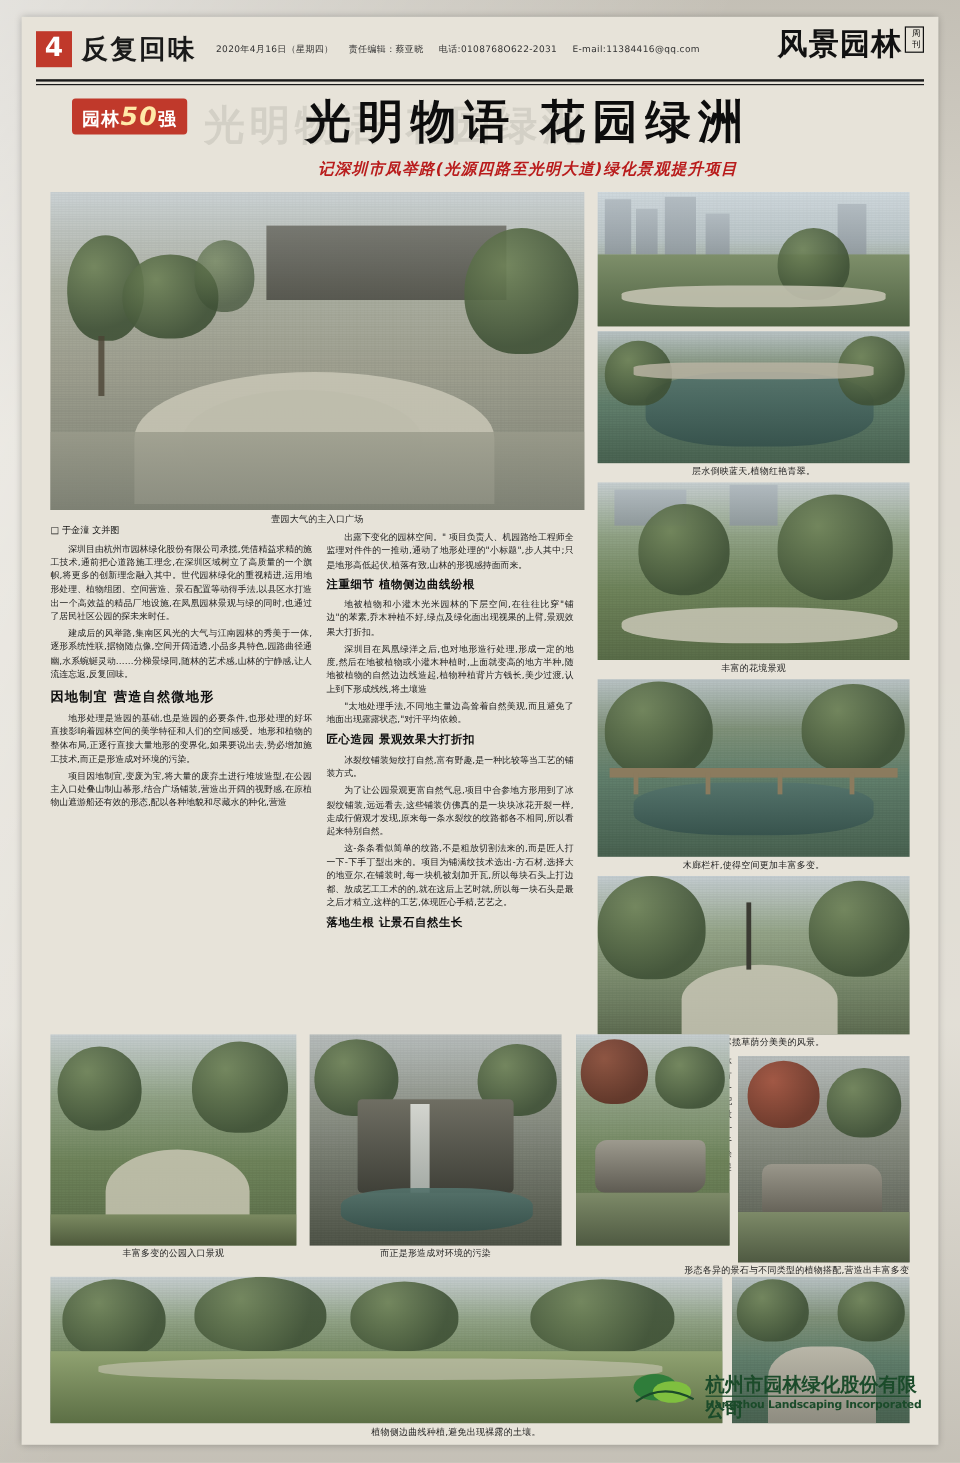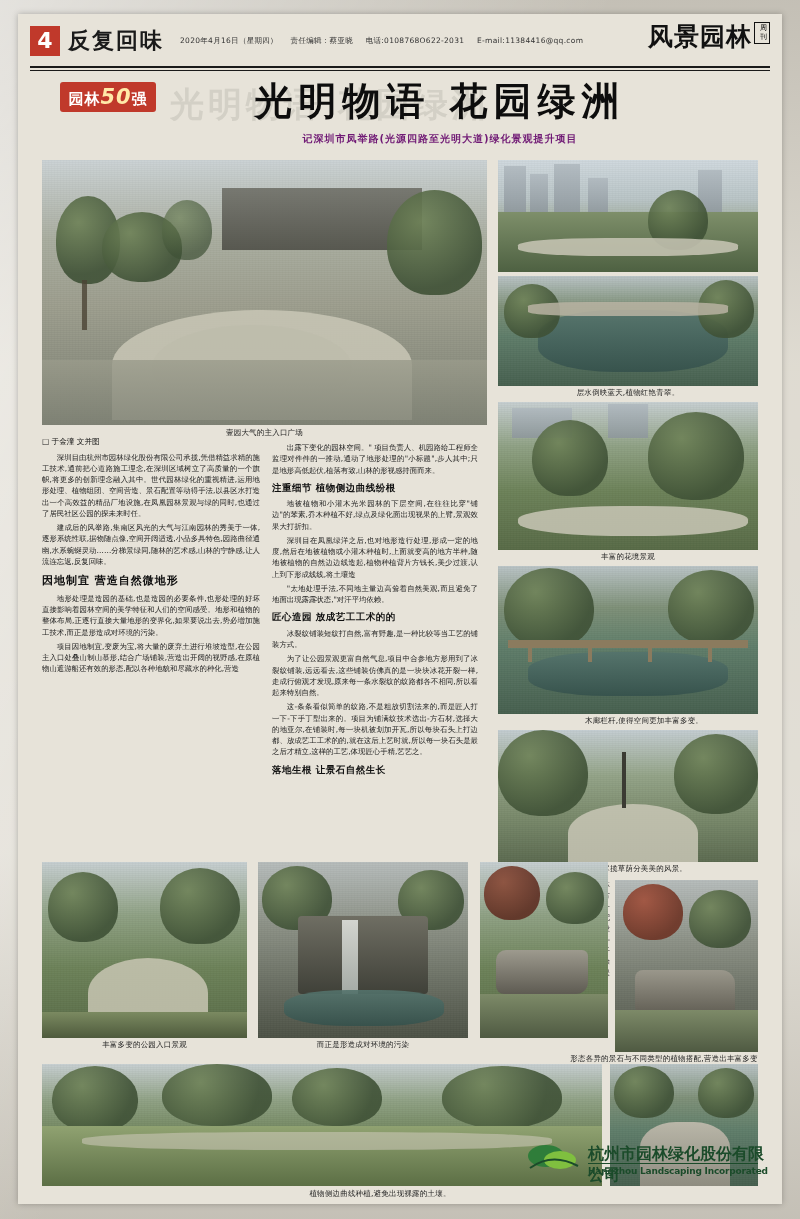--- a/index.html
+++ b/index.html
@@ -55,21 +55,21 @@
     border-radius:3px;text-align:center;line-height:30px;font-size:15px;font-weight:bold;letter-spacing:1px;
   }
   .badge50 .num{font-size:21px;color:#ffe9a8;font-style:italic;}
   .headline{
     position:absolute;left:150px;top:52px;width:520px;text-align:center;
     font-size:38px;font-weight:bold;color:#0d0d0d;letter-spacing:6px;
     font-family:"DejaVu Serif","Liberation Serif",serif;
   }
   .subhead{
     position:absolute;left:150px;top:108px;width:520px;text-align:center;
-    font-size:10px;font-weight:bold;color:#701a75;letter-spacing:1px;
+    font-size:13px;font-weight:bold;color:#b91c1c;letter-spacing:1px;font-style:italic;
   }
   .ghost{
     position:absolute;left:140px;top:58px;width:360px;height:46px;
     font-size:34px;color:rgba(120,120,110,.18);font-weight:bold;letter-spacing:4px;overflow:hidden;
   }
 
   
   .ph{position:absolute;overflow:hidden;background:#7e8a74;}
   .cap{position:absolute;font-size:7.5px;color:#1f1f1f;text-align:center;letter-spacing:.2px;}
 
@@ -185,21 +185,21 @@
       <div class="grain"></div>
       <div class="tree" style="left:6px;top:2px;width:90px;height:80px;"></div>
       <div class="tree" style="left:170px;top:4px;width:86px;height:74px;"></div>
       <div class="pool" style="left:30px;top:86px;width:200px;height:44px;"></div>
       <div style="position:absolute;left:10px;top:74px;width:240px;height:8px;background:#8b7b5e;"></div>
       <div style="position:absolute;left:30px;top:78px;width:4px;height:18px;background:#8b7b5e;"></div>
       <div style="position:absolute;left:90px;top:78px;width:4px;height:18px;background:#8b7b5e;"></div>
       <div style="position:absolute;left:150px;top:78px;width:4px;height:18px;background:#8b7b5e;"></div>
       <div style="position:absolute;left:210px;top:78px;width:4px;height:18px;background:#8b7b5e;"></div>
     </div>
-    <div class="cap" style="left:484px;top:692px;width:260px;">木廊栏杆,使得空间更加丰富多变。</div>
+    <div class="cap" style="left:468px;top:692px;width:260px;">木廊栏杆,使得空间更加丰富多变。</div>
 
     <div class="ph p-road" style="left:468px;top:706px;width:260px;height:132px;">
       <div class="grain"></div>
       <div class="tree" style="left:0px;top:0px;width:90px;height:86px;"></div>
       <div class="tree" style="left:176px;top:4px;width:84px;height:80px;"></div>
       <div class="path" style="left:70px;top:74px;width:130px;height:58px;border-radius:50% 50% 0 0;"></div>
       <div style="position:absolute;left:124px;top:22px;width:4px;height:56px;background:#3b3b33;"></div>
     </div>
     <div class="cap" style="left:468px;top:840px;width:260px;">漫步小路,尽揽草荫分美美的风景。</div>
 
@@ -220,21 +220,21 @@
       <p>地形处理是造园的基础,也是造园的必要条件,也形处理的好坏直接影响着园林空间的美学特征和人们的空间感受。地形和植物的整体布局,正逐行直接大量地形的变界化,如果要说出去,势必增加施工技术,而正是形造成对环境的污染。</p>
       <p>项目因地制宜,变废为宝,将大量的废弃土进行堆坡造型,在公园主入口处叠山制山慕形,结合广场铺装,营造出开阔的视野感,在原植物山遮游船还有效的形态,配以各种地貌和尽藏水的种化,营造</p>
     </div>
 
     <div class="coltext" style="left:242px;top:418px;width:206px;">
       <p>出露下变化的园林空间。" 项目负责人、机园路给工程师全监理对件件的一推动,通动了地形处理的"小标题",步人其中;只是地形高低起伏,植落有致,山林的形视感持面而来。</p>
       <span class="sub-h">注重细节 植物侧边曲线纷根</span>
       <p>地被植物和小灌木光米园林的下层空间,在往往比穿"铺边"的苯素,乔木种植不好,绿点及绿化面出现视果的上臂,景观效果大打折扣。</p>
       <p>深圳目在凤凰绿洋之后,也对地形造行处理,形成一定的地度,然后在地被植物或小灌木种植时,上面就变高的地方半种,随地被植物的自然边边线造起,植物种植背片方钱长,美少过渡,认上到下形成线线,将土壤造</p>
       <p>"太地处理手法,不同地主量边高耸着自然美观,而且避免了地面出现露露状态,"对汗平均依赖。</p>
-      <span class="sub-h">匠心造园 放成艺工工术的的</span>
+      <span class="sub-h">匠心造园 景观效果大打折扣</span>
       <p>冰裂纹铺装短纹打自然,富有野趣,是一种比较等当工艺的铺装方式。</p>
       <p>为了让公园景观更富自然气息,项目中合参地方形用到了冰裂纹铺装,远远看去,这些铺装仿佛真的是一块块冰花开裂一样,走成行俯观才发现,原来每一条水裂纹的纹路都各不相同,所以看起来特别自然。</p>
       <p>这-条条看似简单的纹路,不是粗放切割法来的,而是匠人打一下-下手丁型出来的。项目为铺满纹技术选出-方石材,选择大的地亚尔,在铺装时,每一块机被划加开瓦,所以每块石头上打边都、放成艺工工术的的,就在这后上艺时就,所以每一块石头是最之后才精立,这样的工艺,体现匠心手精,艺艺之。</p>
       <span class="sub-h">落地生根 让景石自然生长</span>
     </div>
 
     <div class="coltext" style="left:460px;top:418px;width:0px;"></div>
 
     <div class="coltext" style="left:468px;top:545px;width:0;"></div>
 

